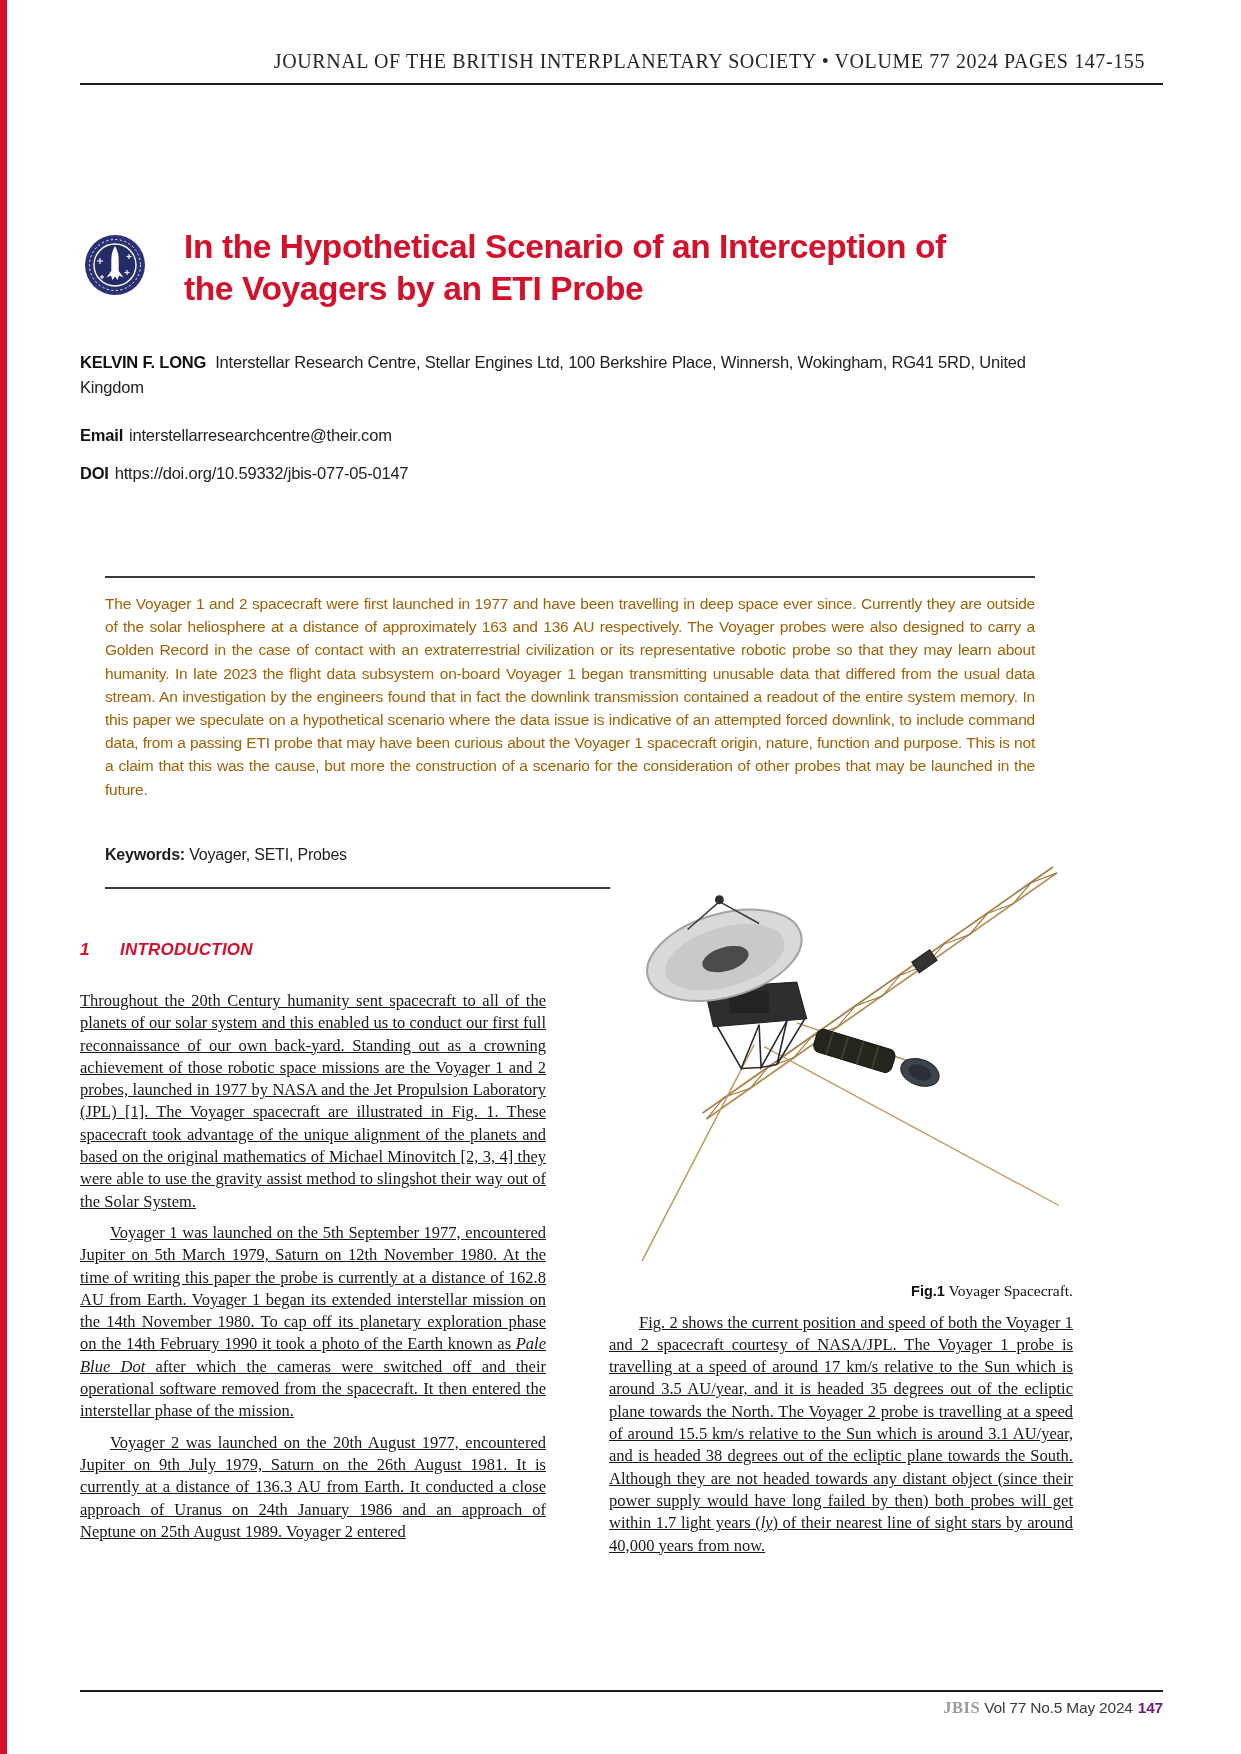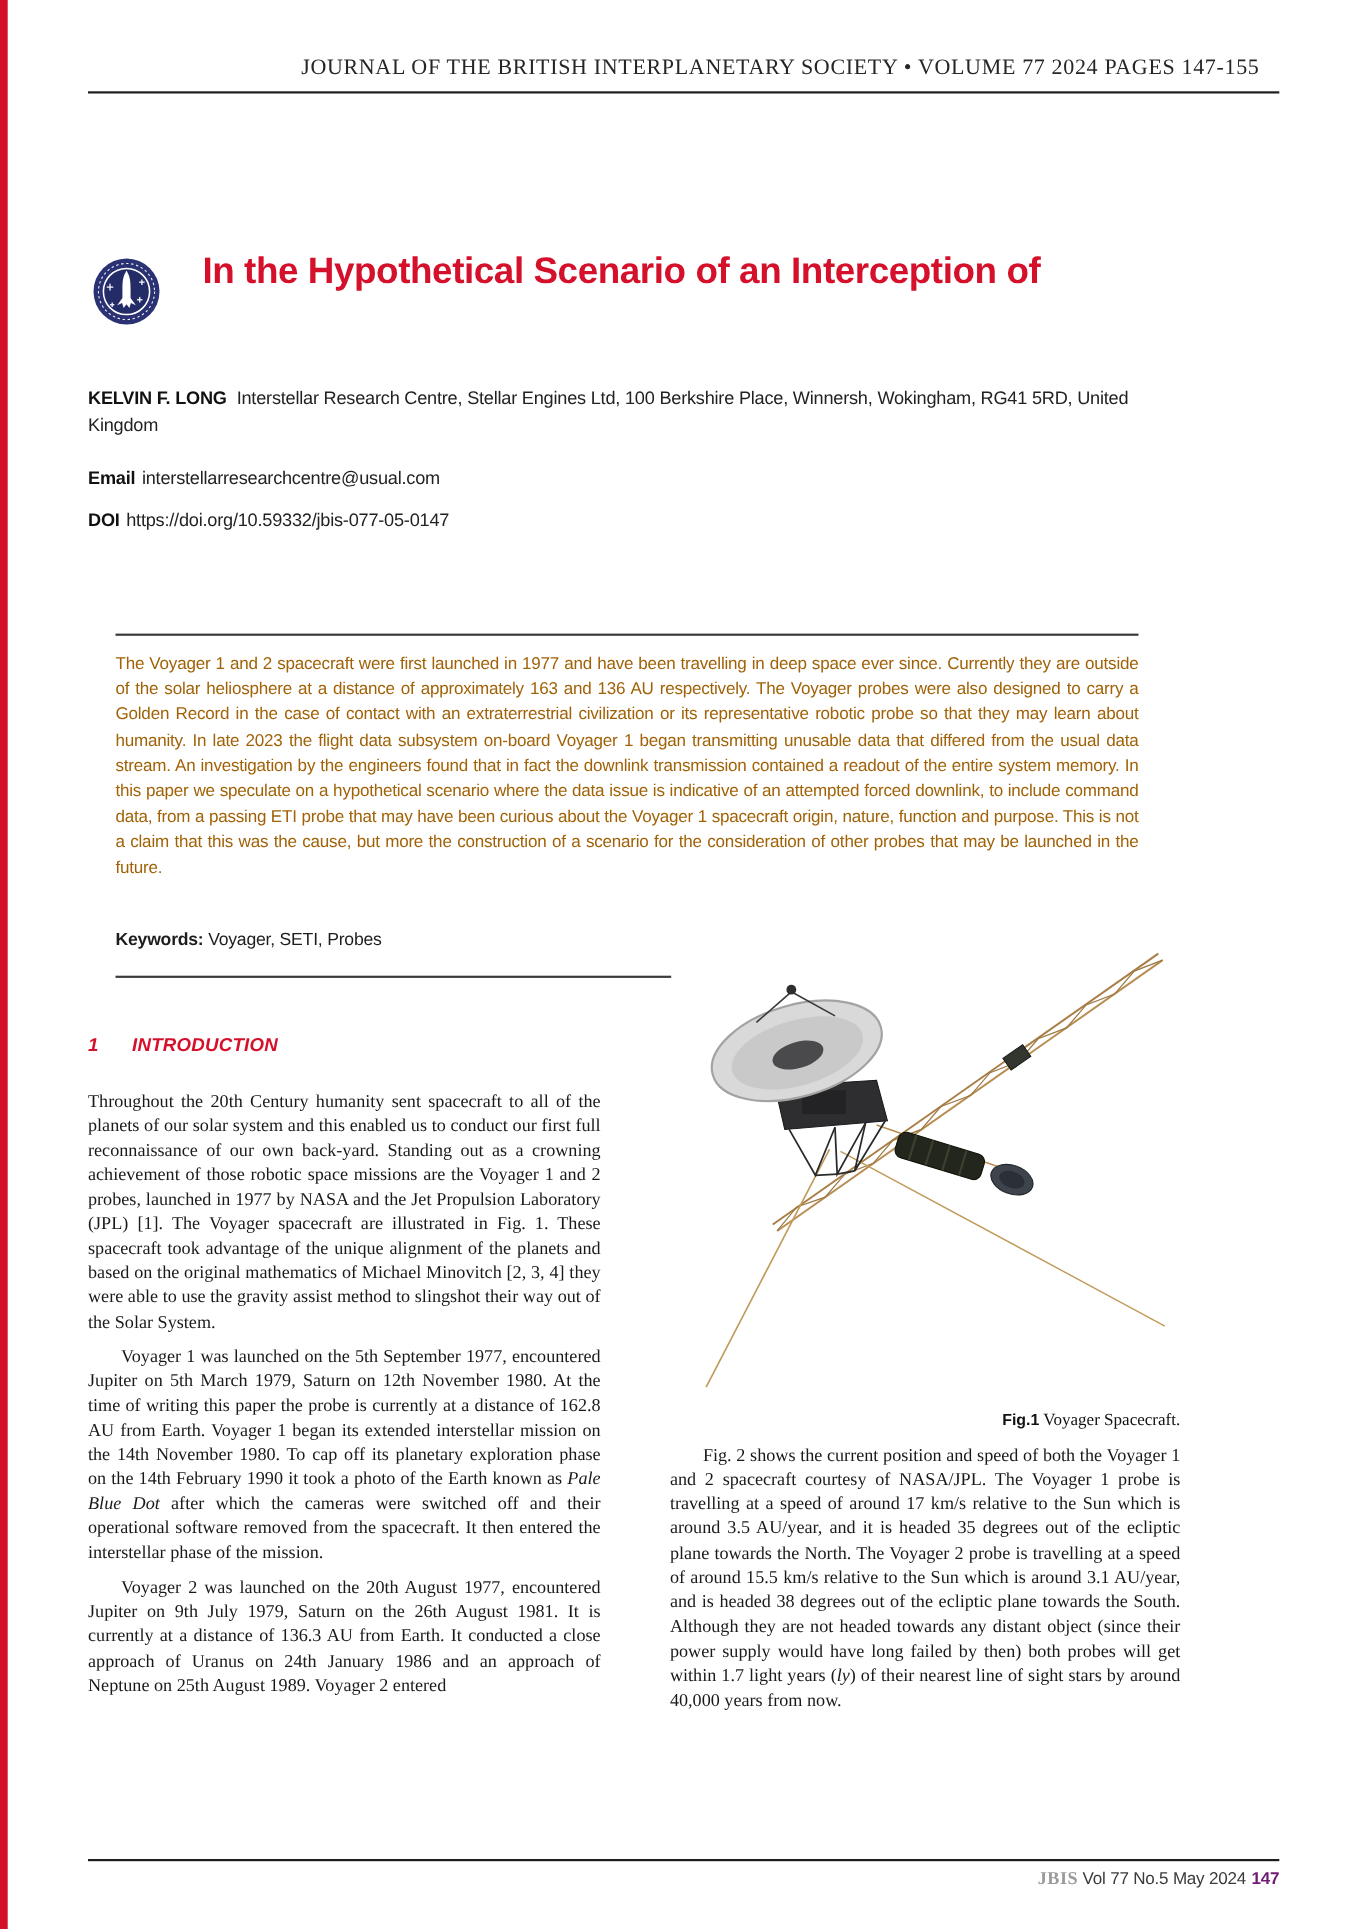--- a/index.html
+++ b/index.html
@@ -46,21 +46,21 @@
     font-family:"Liberation Sans",sans-serif;font-weight:bold;font-size:17px;
     color:#d5102b;letter-spacing:.2px;font-style:italic;
   }
   .section-heading .num{display:inline-block;width:40px;}
   .col{
     position:absolute;font-size:16.5px;line-height:22.3px;text-align:justify;
     color:#191919;
   }
   .col-left{left:80px;top:990px;width:466px;}
   .col-right{left:609px;top:856px;width:464px;text-align:left;}
-  .col p{margin:0;}
+  .col p{margin:0;text-decoration:underline;}
   .col p.indent{text-indent:30px;margin-top:9px;}
   .col-right p{text-align:justify;}
   .fig-caption{
     margin-top:6px;text-align:right;font-size:15.5px;color:#111;
   }
   .fig-caption .fig-lbl{font-family:"Liberation Sans",sans-serif;font-weight:bold;font-size:14.5px;}
   .col-right .after-fig{margin-top:20px;}
   .footer{
     position:absolute;top:1698px;right:78px;white-space:nowrap;
     font-family:"Liberation Sans",sans-serif;font-size:15.5px;color:#3a3a3a;letter-spacing:-.2px;
@@ -90,28 +90,29 @@
       <line x1="42.5" y1="22.5" x2="47.5" y2="22.5"></line>
     <line x1="43" y1="36" x2="43" y2="41"></line>
       <line x1="40.5" y1="38.5" x2="45.5" y2="38.5"></line>
     <line x1="18" y1="41" x2="18" y2="45"></line>
       <line x1="16" y1="43" x2="20" y2="43"></line>
   </g>
 </svg>
 
 <div class="title">
   <div>In the Hypothetical Scenario of an Interception of</div>
+  <div>the Voyagers by an ETI Probe</div>
 </div>
 
 <div class="byline">
   <span class="name">KELVIN F. LONG</span><span>Interstellar Research Centre, Stellar Engines Ltd, 100 Berkshire Place, Winnersh, Wokingham, RG41 5RD, United Kingdom</span>
 </div>
 
 <div class="meta-row" style="top:426px;">
-  <span class="lbl">Email</span><span>interstellarresearchcentre@usual.com</span>
+  <span class="lbl">Email</span><span>interstellarresearchcentre@their.com</span>
 </div>
 
 <div class="meta-row" style="top:464px;">
   <span class="lbl">DOI</span><span>https://doi.org/10.59332/jbis-077-05-0147</span>
 </div>
 
 <div class="rule-thin" style="top:576px;"></div>
 
 <div class="abstract">The Voyager 1 and 2 spacecraft were first launched in 1977 and have been travelling in deep space ever since. Currently they are outside of the solar heliosphere at a distance of approximately 163 and 136 AU respectively. The Voyager probes were also designed to carry a Golden Record in the case of contact with an extraterrestrial civilization or its representative robotic probe so that they may learn about humanity. In late 2023 the flight data subsystem on-board Voyager 1 began transmitting unusable data that differed from the usual data stream. An investigation by the engineers found that in fact the downlink transmission contained a readout of the entire system memory. In this paper we speculate on a hypothetical scenario where the data issue is indicative of an attempted forced downlink, to include command data, from a passing ETI probe that may have been curious about the Voyager 1 spacecraft origin, nature, function and purpose. This is not a claim that this was the cause, but more the construction of a scenario for the consideration of other probes that may be launched in the future.</div>
 

